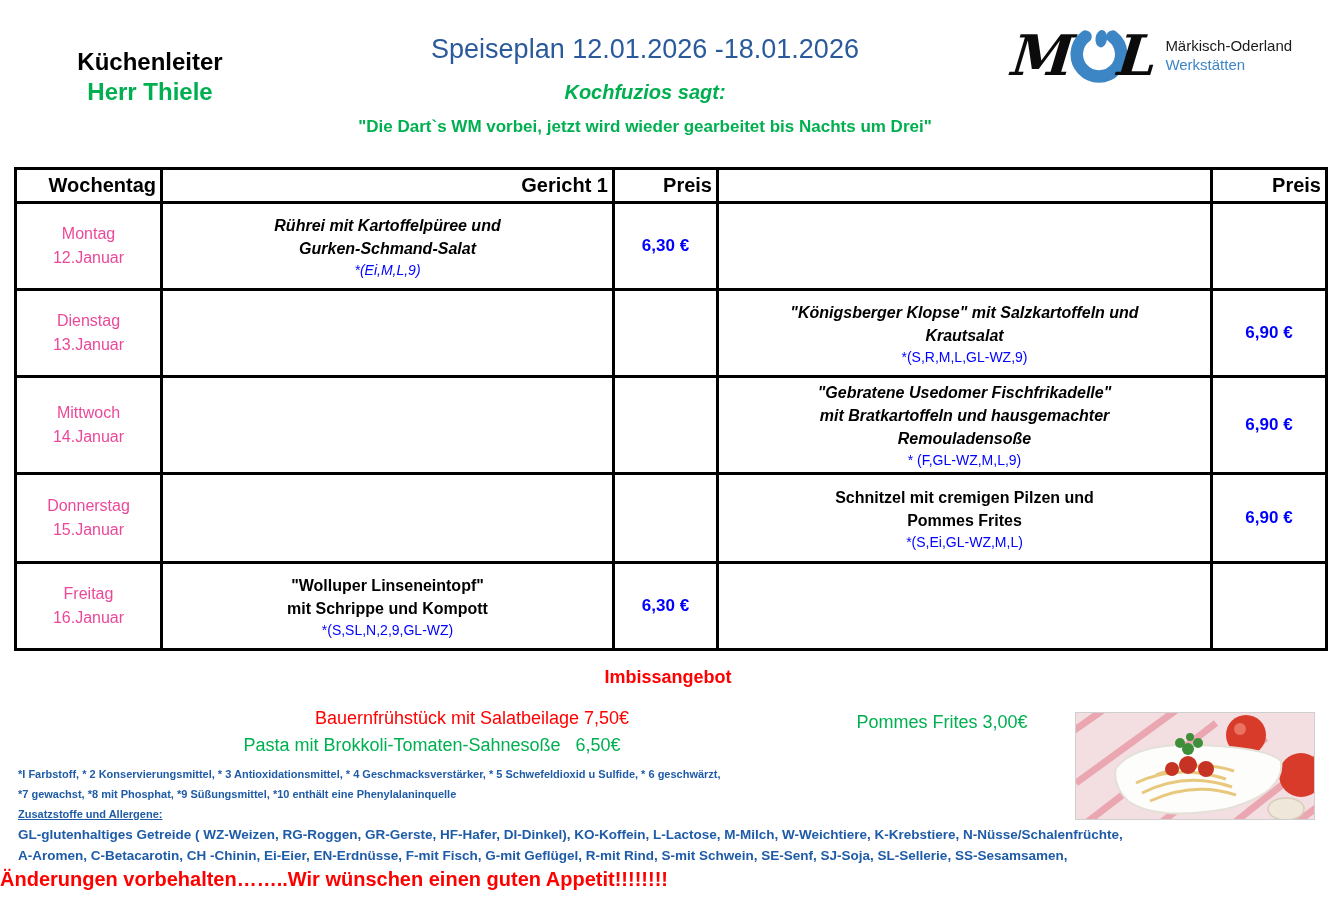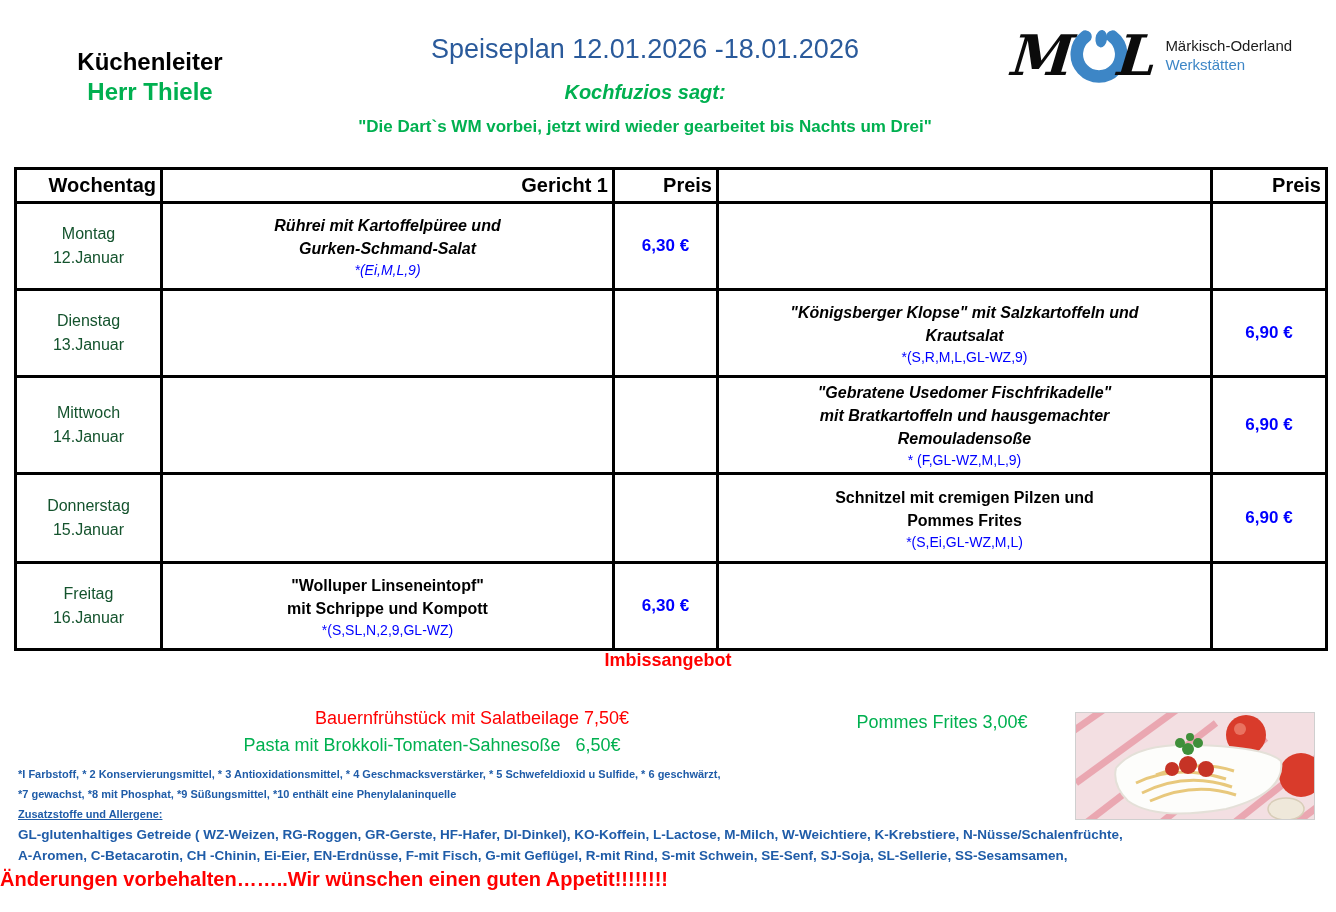--- a/index.html
+++ b/index.html
@@ -36,28 +36,28 @@
   table.menu, table.menu td, table.menu th { border:3px solid #000; }
   table.menu th { font-size:20px; font-weight:bold; color:#000; height:34px; text-align:right; padding:0 4px; }
   table.menu td { text-align:center; vertical-align:middle; padding:2px 6px; }
   col.c-day   { width:146px; }
   col.c-dish1 { width:452px; }
   col.c-price1{ width:104px; }
   col.c-dish2 { width:494px; }
   col.c-price2{ width:115px; }
   tr.r0 td { height:87px; } tr.r1 td { height:87px; } tr.r2 td { height:97px; }
   tr.r3 td { height:89px; } tr.r4 td { height:87px; }
-  .day { font-size:16px; color:#14532d; line-height:24px; }
+  .day { font-size:16px; color:#ec4899; line-height:24px; }
   .dish { font-size:16px; font-weight:bold; color:#000; line-height:23px; white-space:pre-line; }
   .dish.it, .allergens.it { font-style:italic; }
   .allergens { font-size:14px; color:var(--price_blue,#0000FF); line-height:18px; margin-top:1px; }
   .price { font-size:17px; font-weight:bold; color:var(--price_blue,#0000FF); }
 
   
-  .imbiss-heading { position:absolute; left:0; top:650px; width:1336px; text-align:center; font-size:18px; font-weight:bold; color:var(--red,#FF0000); }
+  .imbiss-heading { position:absolute; left:0; top:667px; width:1336px; text-align:center; font-size:18px; font-weight:bold; color:var(--red,#FF0000); }
   .imbiss-item { font-size:18px; font-weight:normal; white-space:pre-wrap; text-align:center; position:absolute; }
   .imbiss-1 { left:172px; top:708px; width:600px; color:var(--red,#FF0000); }
   .imbiss-2 { left:132px; top:735px; width:600px; color:var(--green,#00B050); }
   .imbiss-3 { left:792px; top:712px; width:300px; color:var(--green,#00B050); }
 
   
   .photo { position:absolute; left:1075px; top:712px; width:240px; height:108px; border:1px solid #cfcfcf; background:#f7ecec; overflow:hidden; }
 
   
   .notes { position:absolute; left:18px; top:764px; width:1310px; font-size:11px; font-weight:bold; color:var(--note_blue,#1F5CA8); line-height:20px; }

